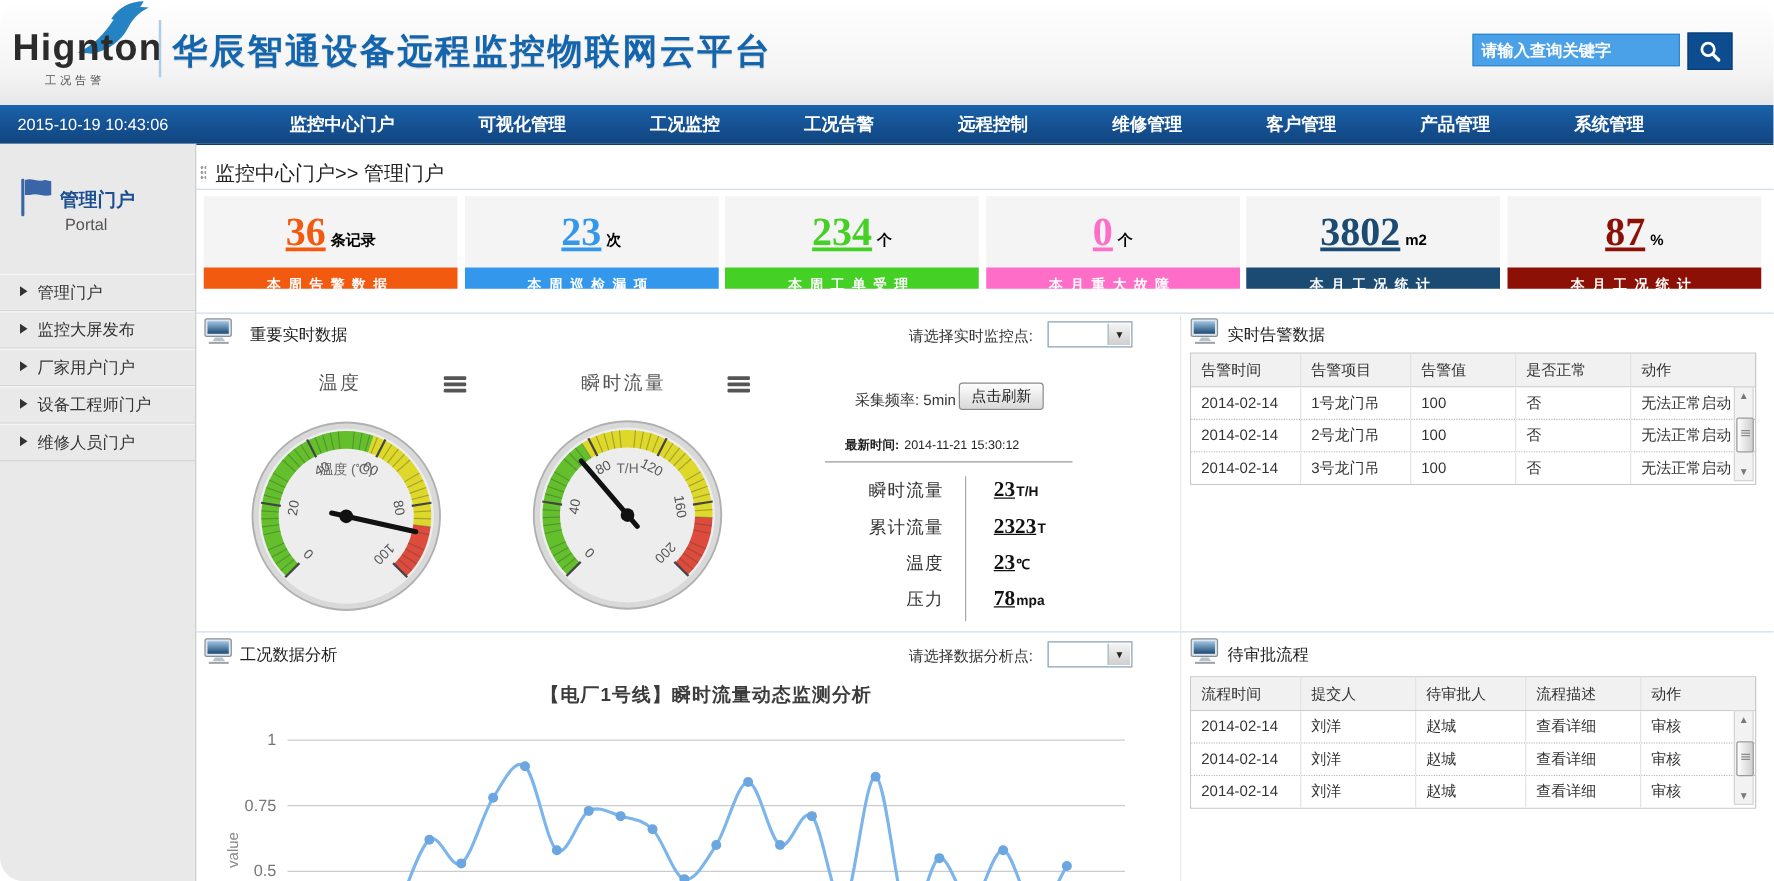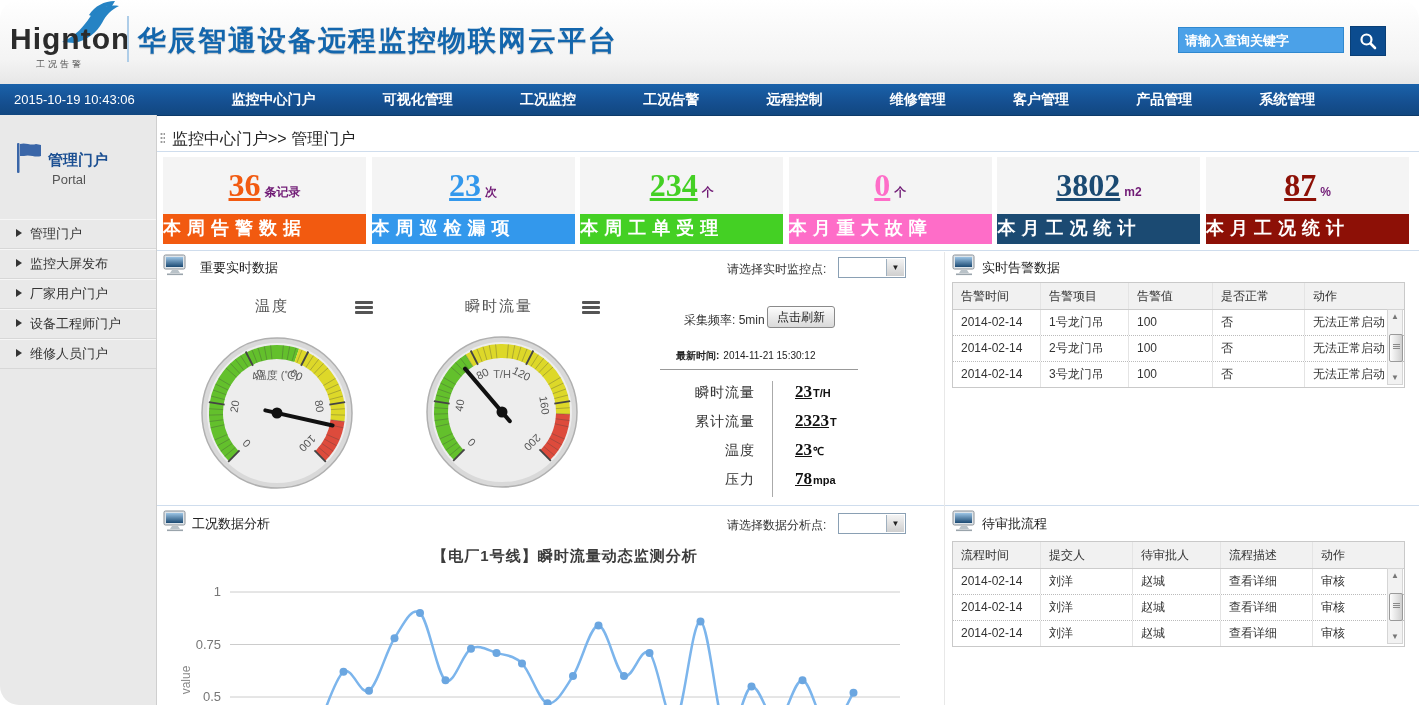--- a/index.html
+++ b/index.html
@@ -49,22 +49,22 @@
               background-image:radial-gradient(circle,#9a9a9a 1px,transparent 1.2px);
               background-size:3px 4px;}
   .hline{position:absolute;height:0;border-top:1px solid #cfdded;}
   .vline{position:absolute;width:0;border-left:1px solid #e8e8e8;}
 
   
   .stat-card{position:absolute;top:157px;width:203px;height:86px;cursor:pointer;}
   .stat-top{height:57px;background:#f4f4f4;text-align:center;}
   .stat-num{font-family:"Liberation Serif",serif;font-size:32px;font-weight:bold;
             text-decoration:underline;line-height:56px;}
-  .stat-unit{font-size:12px;font-weight:bold;color:#701a75;margin-left:4px;}
-  .stat-bar{height:30px;line-height:29px;text-align:left;color:#fff;font-size:18px;
+  .stat-unit{font-size:12px;font-weight:bold;color:#000000;margin-left:4px;}
+  .stat-bar{height:17px;line-height:29px;text-align:center;color:#fff;font-size:11px;
             font-weight:bold;letter-spacing:6px;}
 
   
   .sec-title{position:absolute;font-size:13px;color:#222;font-weight:normal;white-space:nowrap;}
   .sel-label{position:absolute;font-size:12px;color:#333;white-space:nowrap;}
   .select-box{position:absolute;width:68px;height:21px;background:#fff;border:1px solid #8aa0b4;
               box-sizing:border-box;cursor:pointer;}
   .select-arrow{position:absolute;right:1px;top:1px;width:17px;height:17px;
                 background:linear-gradient(180deg,#f4f4f4,#cfcfcf);border-left:1px solid #9fb0bf;
                 display:flex;align-items:center;justify-content:center;font-size:8px;color:#222;}

